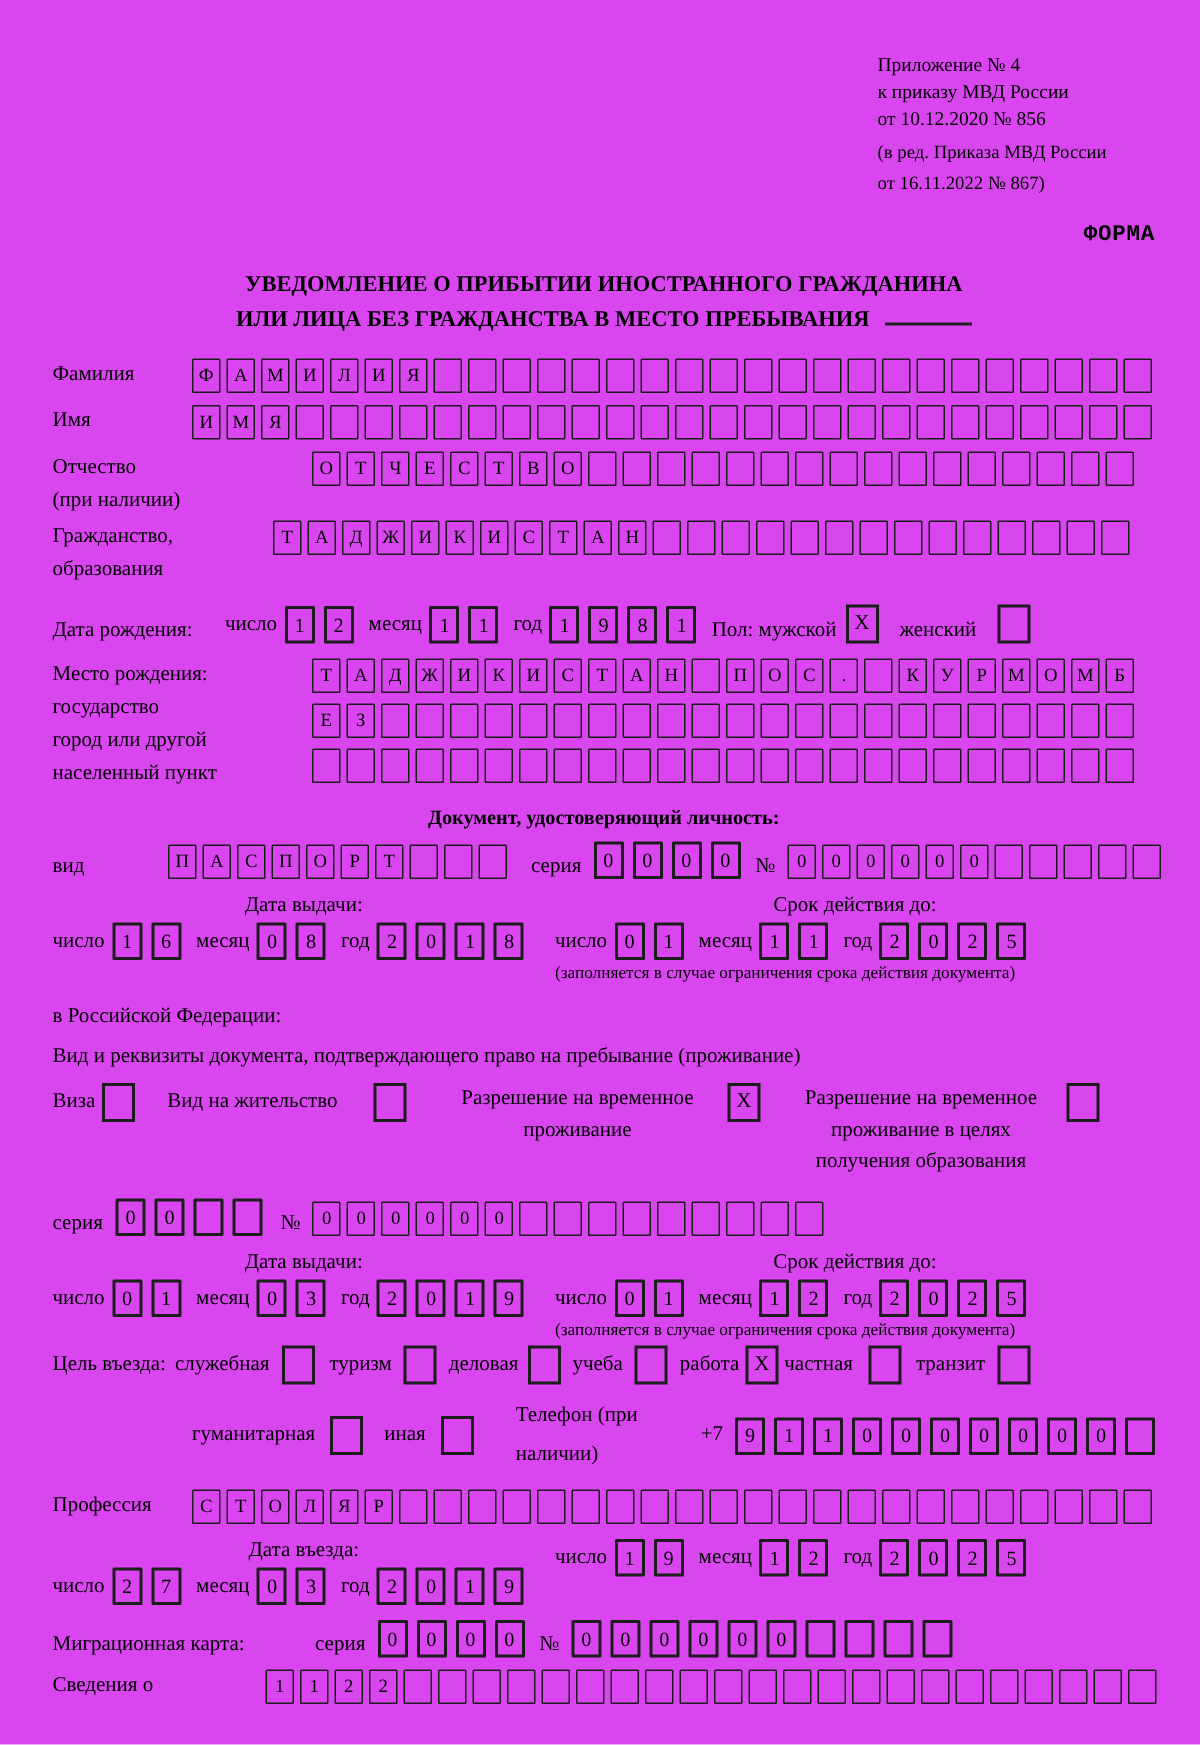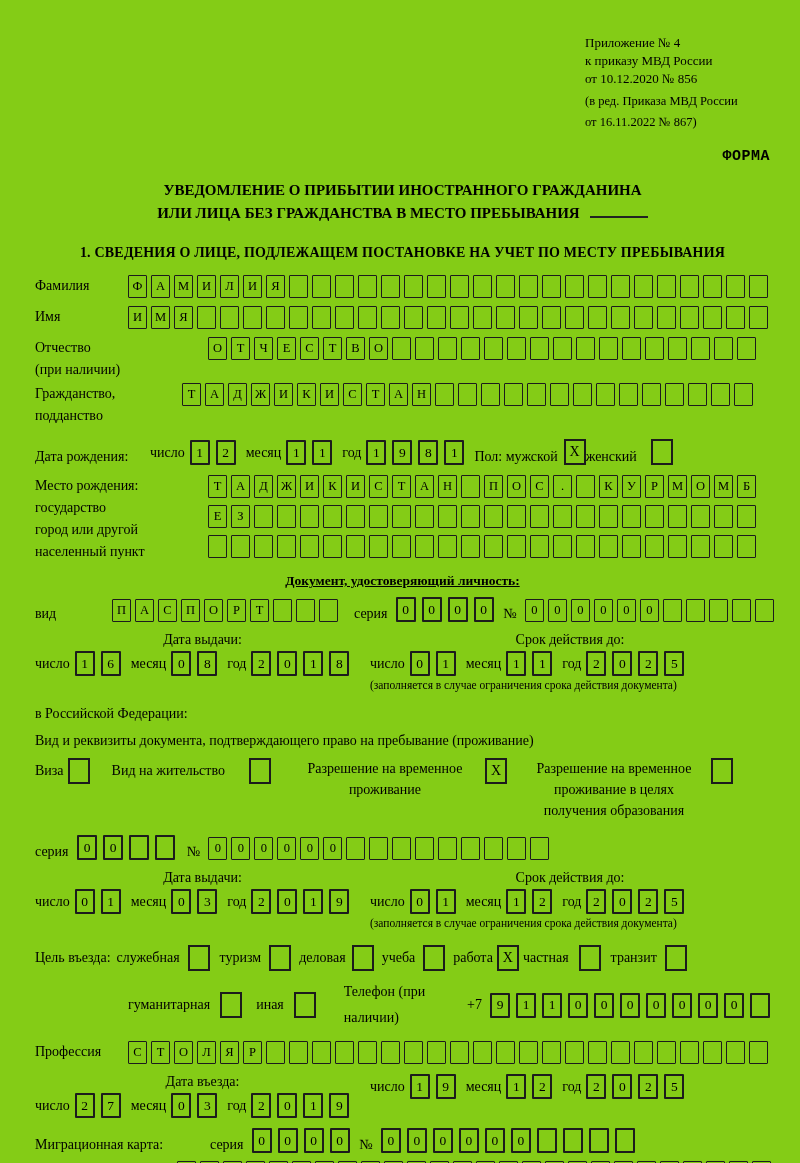--- a/index.html
+++ b/index.html
@@ -1,18 +1,18 @@
 <!DOCTYPE html>
 <html><head>
 <meta charset="utf-8">
 <style>
   html,body{margin:0;padding:0;background:#fff;}
   .page{
     width:800px;height:1163px;box-sizing:border-box;
-    padding:34px 30px 0 35px;background:#84cc16;color:#000;
+    padding:34px 30px 0 35px;background:#d946ef;color:#000;
     font-family:"Liberation Serif","DejaVu Serif",serif;font-size:14px;
     overflow:hidden;position:relative;
   }
   .annex{margin-left:550px;font-size:13px;line-height:1.4;}
   .annex .sub{margin-top:4px;font-size:12.5px;}
   .forma{font-weight:bold;font-size:15px;text-align:right;margin-top:16px;letter-spacing:.5px;font-family:Liberation Mono, monospace;}
   .title{font-weight:bold;font-size:15px;text-align:center;margin-top:14px;line-height:1.55;}
   .blank-line{display:inline-block;width:58px;border-bottom:2px solid #222;height:12px;margin-left:10px;}
   .section-title{font-weight:bold;font-size:14px;text-align:center;margin-top:20px;letter-spacing:.2px;}
   .row{display:flex;align-items:flex-start;margin-top:8px;}
@@ -26,36 +26,36 @@
     font-size:12.5px;
   }
   .dcells{gap:6px;}
   .dcell{width:20px;height:25px;border-width:2px;font-size:13.5px;}
   .checkbox{
     box-sizing:border-box;width:22px;height:26px;flex:none;
     border:2px solid #1c1c1c;display:inline-flex;align-items:center;justify-content:center;
     font-size:14px;
   }
   .stack{display:flex;flex-direction:column;gap:7px;}
-  .doc-header{font-weight:bold;font-size:13.5px;text-align:center;margin-top:10px;text-decoration:underline;}
+  .doc-header{font-weight:bold;font-size:13.5px;text-align:center;margin-top:10px;}
   .inline-row{display:flex;align-items:flex-end;margin-top:8px;}
   .dategroup{display:flex;align-items:center;}
   .dategroup .dlabel{margin:0 5px 0 0;}
   .dategroup .cells{margin-right:10px;}
   .dates-row{display:flex;margin-top:10px;}
   .date-col{display:flex;flex-direction:column;}
   .date-col .date-title{text-align:center;margin-bottom:3px;}
   .date-col.leftc{width:335px;}
   .date-col.rightc{width:400px;margin-left:0;}
   .date-note{font-size:11.5px;white-space:nowrap;margin-top:3px;}
   .intro{margin-top:10px;line-height:1.9;}
   .res-options{display:flex;align-items:flex-start;margin-top:4px;}
   .opt-label{line-height:26px;}
   .opt-wrap{text-align:center;line-height:1.5;}
-  .purpose-row{display:flex;align-items:center;margin-top:16px;flex-wrap:nowrap;}
+  .purpose-row{display:flex;align-items:center;margin-top:4px;flex-wrap:nowrap;}
   .purpose-row .opt-label{line-height:26px;}
 </style>
 </head>
 <body>
 
 <div class="page">
 
   <div class="annex">
     <div>Приложение № 4</div>
     <div>к приказу МВД России</div>
@@ -64,21 +64,20 @@
     <div class="sub">от 16.11.2022 № 867)</div>
   </div>
 
   <div class="forma">ФОРМА</div>
 
   <div class="title">
     <div>УВЕДОМЛЕНИЕ О ПРИБЫТИИ ИНОСТРАННОГО ГРАЖДАНИНА</div>
     <div><span>ИЛИ ЛИЦА БЕЗ ГРАЖДАНСТВА В МЕСТО ПРЕБЫВАНИЯ</span><span class="blank-line"></span></div>
   </div>
 
-  <div class="section-title">1. СВЕДЕНИЯ О ЛИЦЕ, ПОДЛЕЖАЩЕМ ПОСТАНОВКЕ НА УЧЕТ ПО МЕСТУ ПРЕБЫВАНИЯ</div>
 
   <div class="row" style="margin-top:14px">
     <div class="label" style="width:93px">Фамилия</div>
     <div class="cells">
         <span class="cell">Ф</span>
         <span class="cell">А</span>
         <span class="cell">М</span>
         <span class="cell">И</span>
         <span class="cell">Л</span>
         <span class="cell">И</span>
@@ -170,21 +169,21 @@
         <span class="cell"></span>
         <span class="cell"></span>
         <span class="cell"></span>
         <span class="cell"></span>
       </div>
   </div>
 
   <div class="row" style="margin-top:2px">
     <div class="label" style="width:147px">
       <div>Гражданство,</div>
-      <div class="l2">подданство</div>
+      <div class="l2">образования</div>
     </div>
     <div class="cells">
         <span class="cell">Т</span>
         <span class="cell">А</span>
         <span class="cell">Д</span>
         <span class="cell">Ж</span>
         <span class="cell">И</span>
         <span class="cell">К</span>
         <span class="cell">И</span>
         <span class="cell">С</span>
@@ -224,21 +223,21 @@
       <span class="dlabel">год</span>
       <span class="cells dcells">
           <span class="cell dcell">1</span>
           <span class="cell dcell">9</span>
           <span class="cell dcell">8</span>
           <span class="cell dcell">1</span>
         </span>
     </span>
     <span>Пол: мужской</span>
     <span class="checkbox" style="margin-left:6px">X</span>
-    <span style="">женский</span>
+    <span style="margin-left:14px">женский</span>
     <span class="checkbox" style="margin-left:14px"></span>
   </div>
 
   <div class="row" style="margin-top:10px">
     <div class="label" style="width:173px">
       <div>Место рождения:</div>
       <div>государство</div>
       <div>город или другой</div>
       <div>населенный пункт</div>
     </div>

